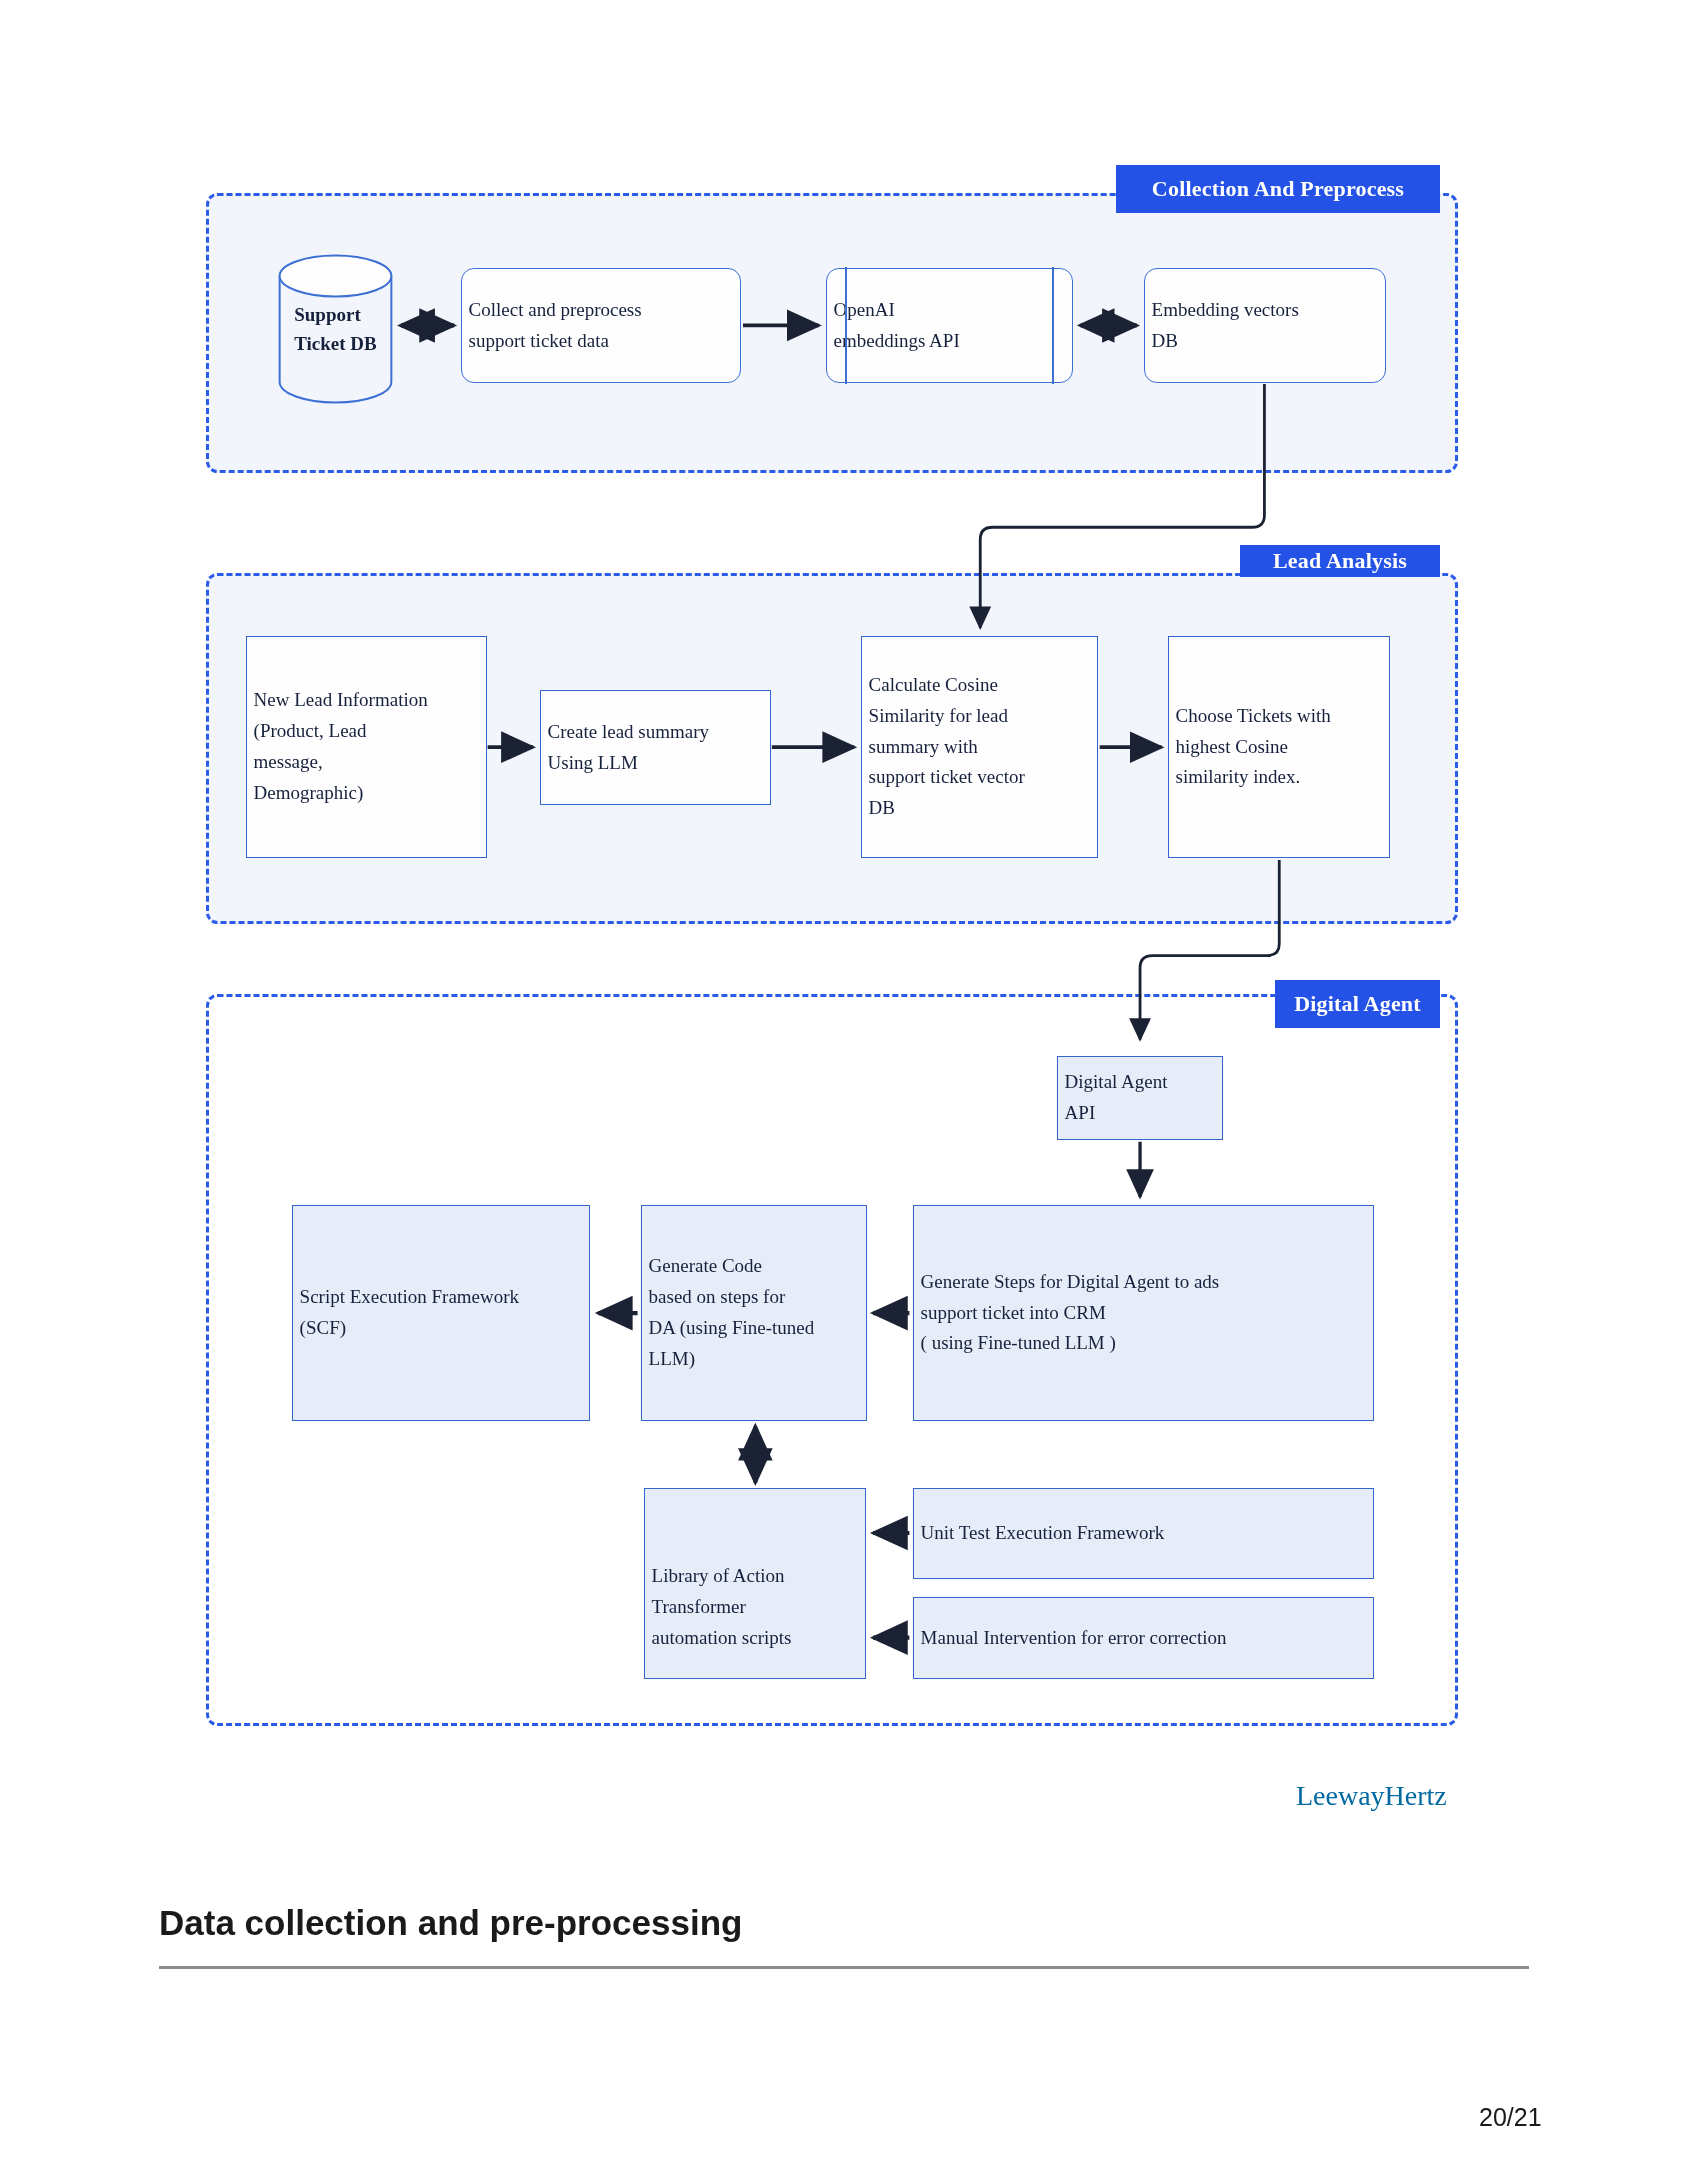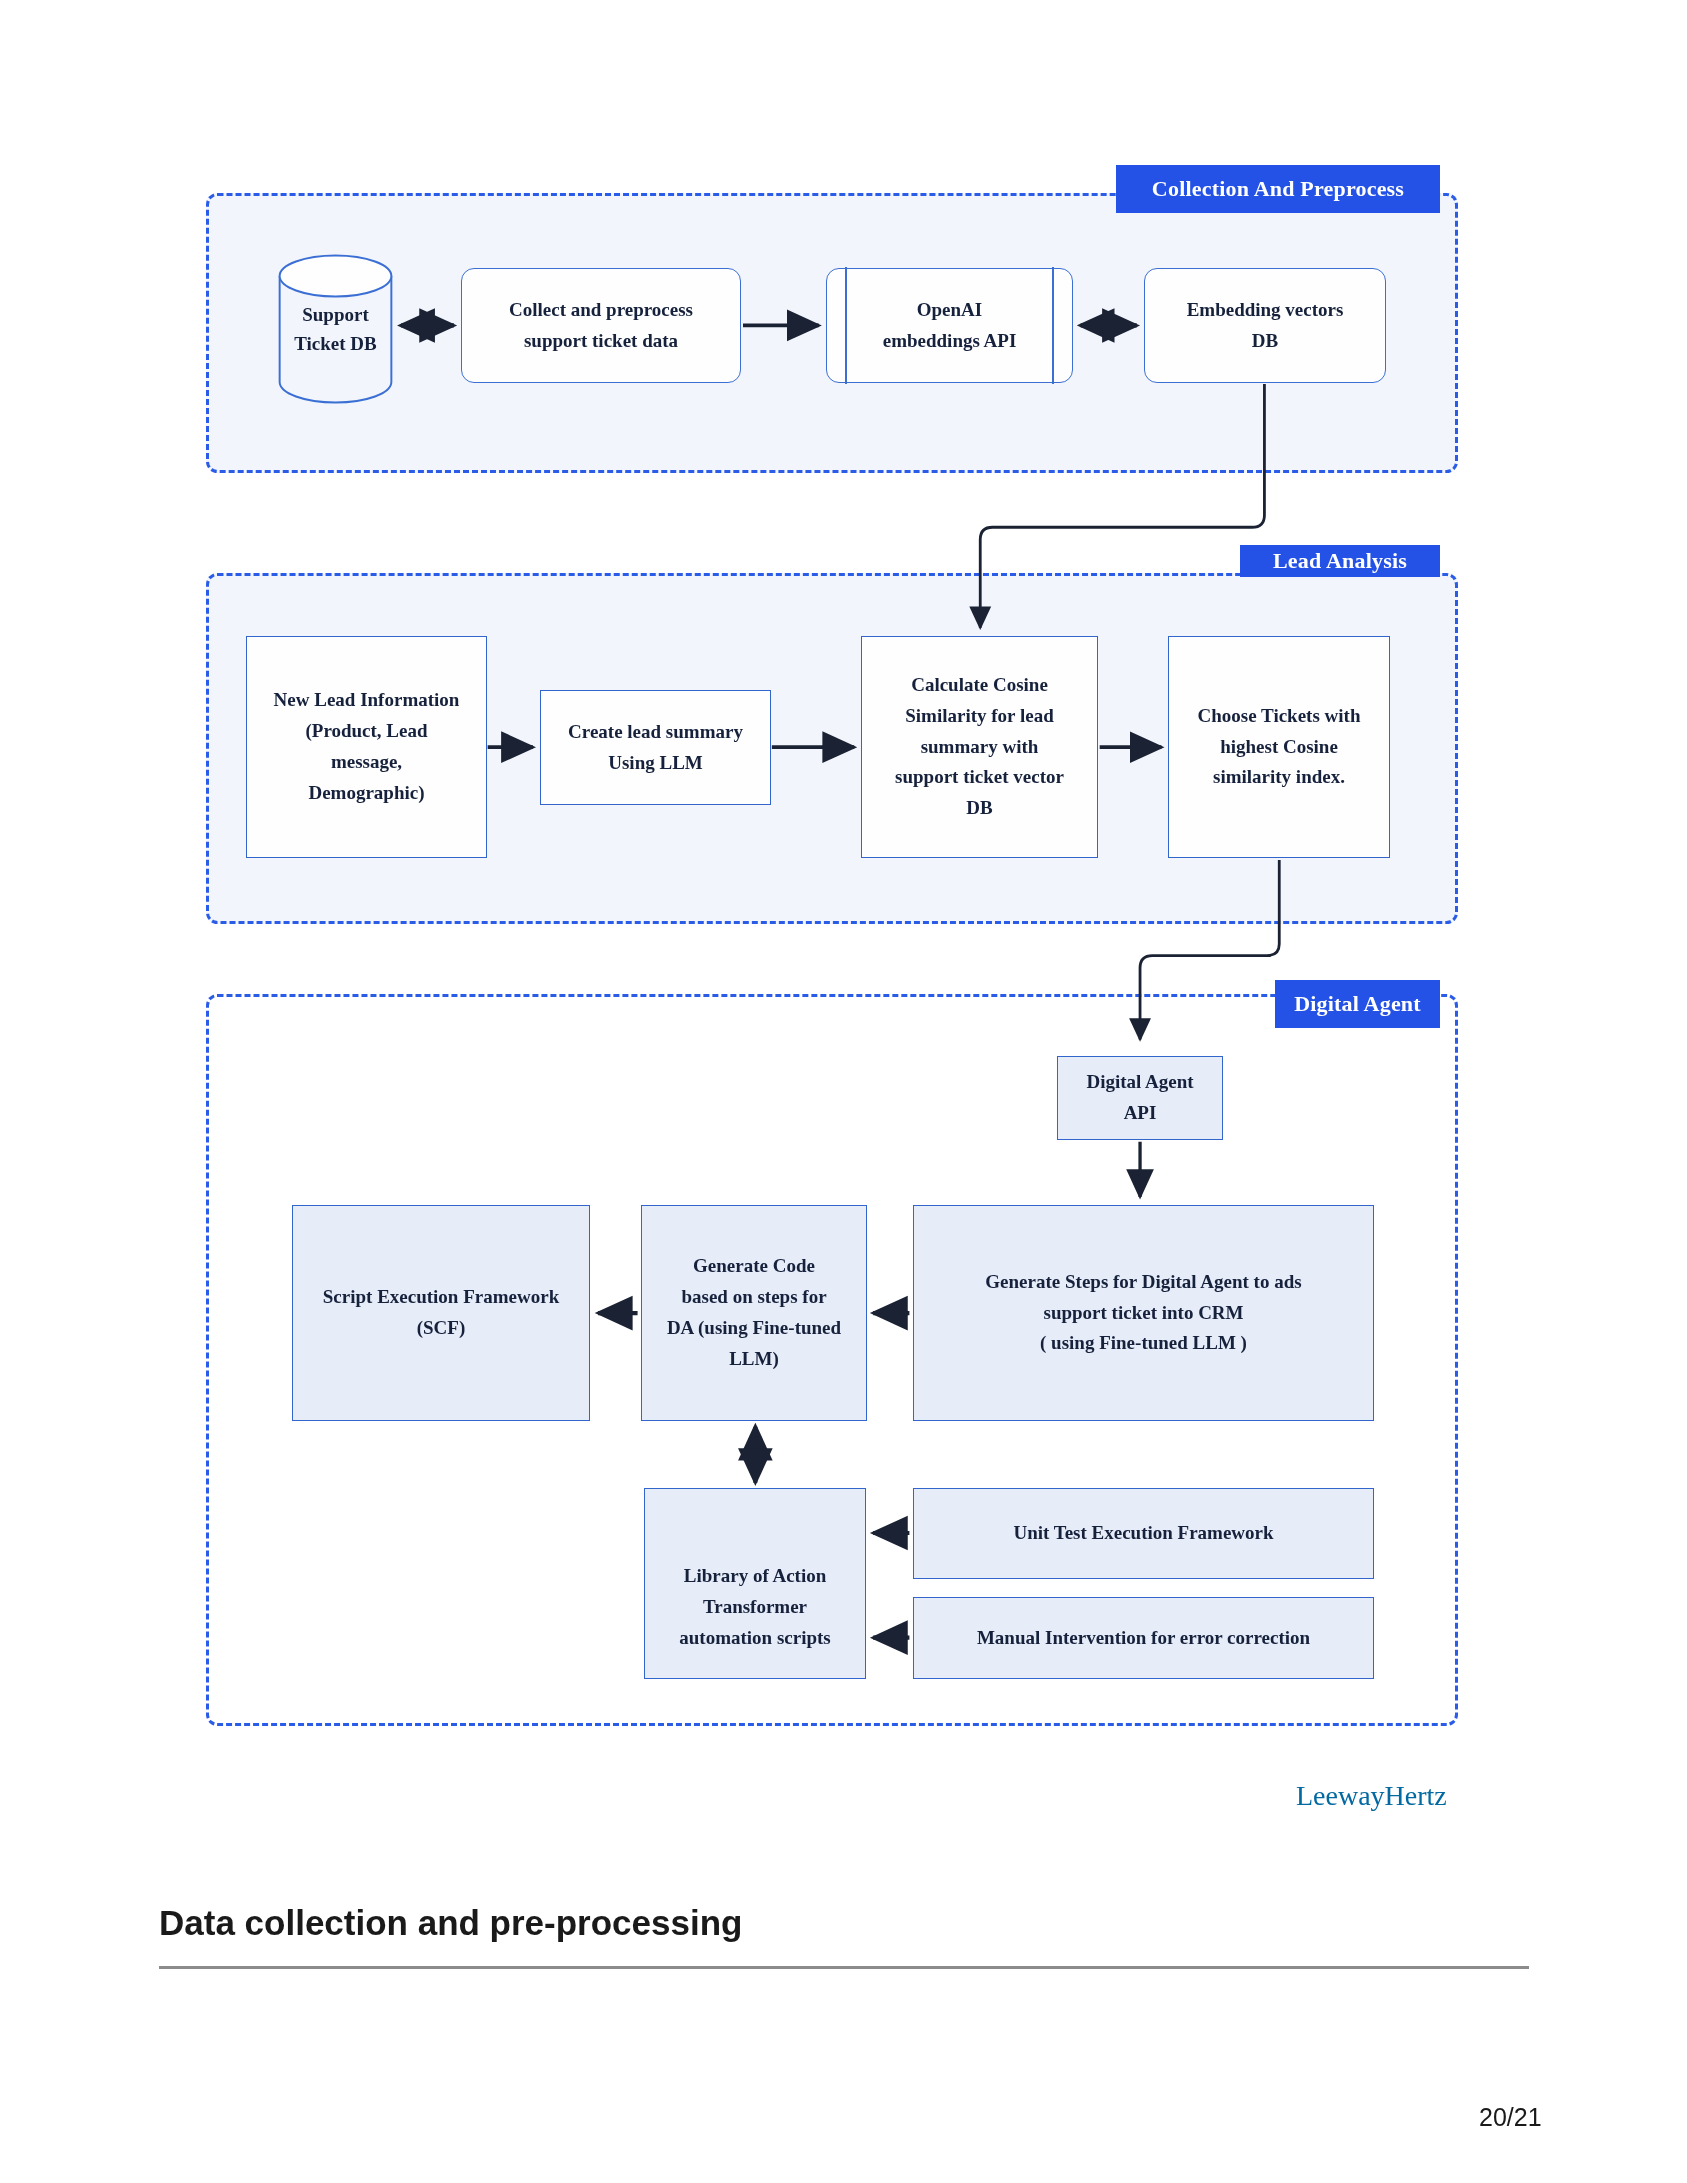--- a/index.html
+++ b/index.html
@@ -36,23 +36,23 @@
     z-index: 6;
     white-space: nowrap;
   }
 
   
   .node {
     position: absolute;
     display: flex;
     align-items: center;
     justify-content: center;
-    text-align: center;
+    text-align: left;
     color: #16213C;
-    font-weight: bold;
+    font-weight: normal;
     line-height: 1.62;
     z-index: 4;
     padding: 3.3px 6.6px;
   }
   .node .lbl { width: 100%; }
   .node.round  { border: 1.6px solid #3B6FD4; border-radius: 13px; background: #FEFEFE; }
   .node.sharp  { border: 1.6px solid #3366CC; background: #FEFEFE; }
   .node.fill   { border: 1.6px solid #3366CC; background: #E6EDF9; }
 
   
@@ -64,21 +64,20 @@
   .node.proc::after  { right: 18px; }
 
   
   .cyl { position: absolute; z-index: 4; }
   .cyl svg { display: block; }
   .cyl .cyl-lbl {
     position: absolute; inset: 0;
     display: flex; flex-direction: column;
     align-items: center; justify-content: center;
     color: #16213C; font-weight: bold; line-height: 1.55;
-    text-align: center;
   }
 
   
   #wires { position: absolute; inset: 0; z-index: 5; pointer-events: none; }
 
   
   .brand {
     position: absolute;
     color: #0369a1;
     font-family: "Liberation Serif", serif;

